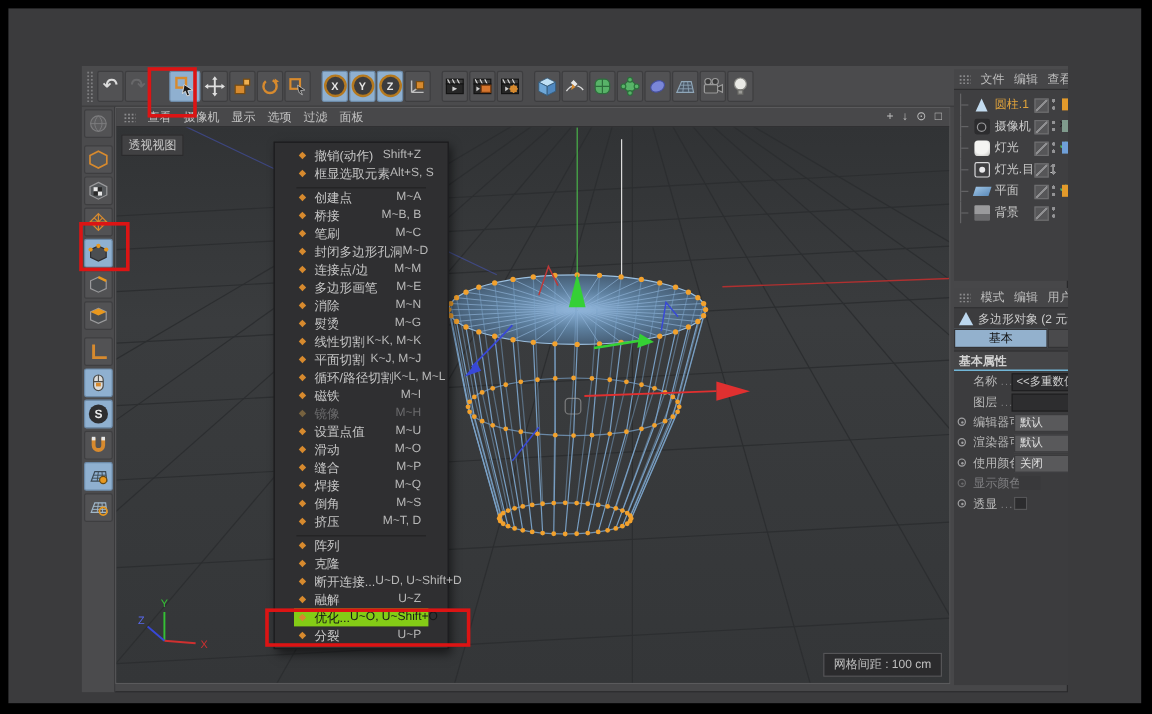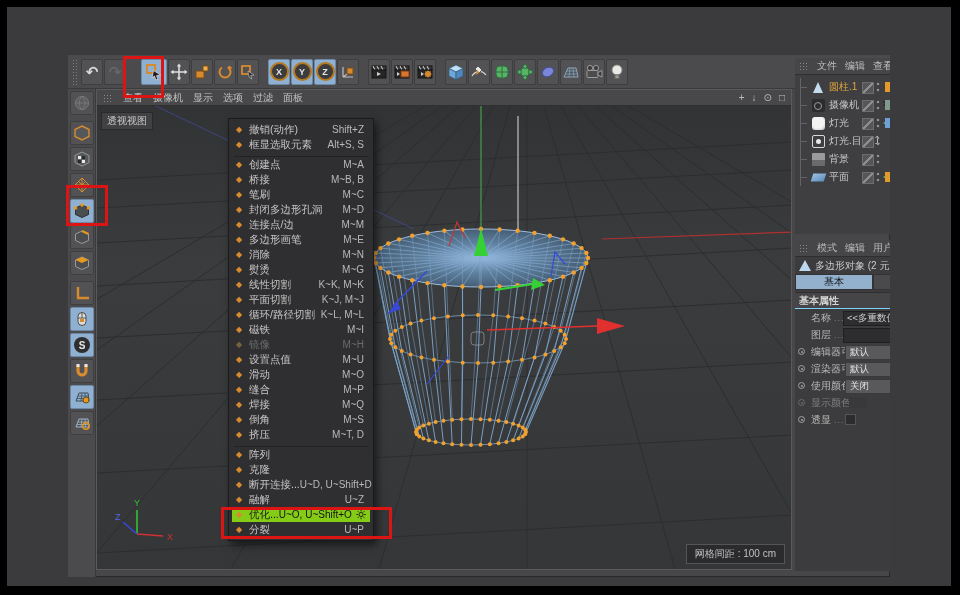--- a/index.html
+++ b/index.html
@@ -26,21 +26,21 @@
   
   .vp{position:absolute;left:96px;top:89px;width:696px;height:481px;box-sizing:border-box;border:1px solid #5a5a5c;background:#37393b;}
   .vpbar{position:absolute;left:0;top:0;width:100%;height:16px;background:#48484a;display:flex;align-items:center;gap:10px;padding:0 6px;box-sizing:border-box;border-bottom:1px solid #303032;}
   .vpbar .m{font-size:10px;color:#c2c2c2;}
   .vpbar .right{margin-left:auto;display:flex;gap:7px;}
   .vpbar .vic{font-size:10px;color:#bdbdbd;}
   .vpscene{position:absolute;left:0;top:16px;width:694px;height:463px;background:linear-gradient(#313335 0%,#3a3c3e 35%,#343638 100%);overflow:hidden;}
   .viewlabel{position:absolute;left:4px;top:6px;padding:1px 5px;font-size:10px;color:#c8c8c8;background:#414143;border:1px solid #2a2a2c;}
   .gridstatus{position:absolute;right:6px;bottom:5px;padding:2px 8px;font-size:10px;color:#c0c0c0;background:#2b2b2d;border:1px solid #555557;}
   
-  .cmenu{position:absolute;left:228px;top:118px;width:146px;background:#2f2f31;border:1px solid #1b1b1d;box-shadow:3px 4px 8px rgba(0,0,0,.55);padding:3px 3px;z-index:10;box-sizing:border-box;}
+  .cmenu{position:absolute;left:228px;top:118px;width:146px;background:#2f2f31;border:1px solid #1b1b1d;box-shadow:3px 4px 8px rgba(0,0,0,.55);padding:3px 16px;z-index:10;box-sizing:border-box;}
   .mitem{height:15px;display:flex;align-items:center;padding:0 4px 0 4px;position:relative;}
   .mitem .mi-icon{width:13px;flex:none;font-size:8px;color:#d78a2e;line-height:1;}
   .mitem .mi-icon::before{content:"◆";}
   .mitem .lbl{font-size:10.5px;color:#c6c6c6;white-space:nowrap;}
   .mitem .sc{margin-left:auto;font-size:10px;color:#b8b8b8;white-space:nowrap;padding-right:2px;}
   .mitem.is-disabled .lbl,.mitem.is-disabled .sc{color:#6b6b6d;}
   .mitem.is-disabled .mi-icon{color:#77623f;}
   .mitem.is-highlighted{background:#84cc16;}
   .mitem.is-highlighted .lbl,.mitem.is-highlighted .sc{color:#161616;}
   .mitem .gearw{display:none;width:11px;height:11px;margin-left:2px;color:#c9c9c9;}
@@ -821,38 +821,38 @@
           <span class="om-tag" style="display: block; background: rgb(111, 159, 216);"></span>
         </div>
         <div class="om-row">
           <span class="om-stub"></span>
           <span class="om-ico target-light-object-icon"></span>
           <span class="om-label">灯光.目标.1</span>
           <span class="om-layersq"></span>
           <span class="om-dots"></span>
 
         </div>
-        <div class="om-row">
-          <span class="om-stub"></span>
-          <span class="om-ico background-object-icon"></span>
-          <span class="om-label">背景</span>
-          <span class="om-layersq"></span>
-          <span class="om-dots"></span>
-
-        </div>
         <div class="om-row is-check">
           <span class="om-stub"></span>
           <span class="om-ico plane-object-icon"></span>
           <span class="om-label">平面</span>
           <span class="om-layersq"></span>
           <span class="om-dots"></span>
           <span class="om-check">✓</span>
 
           <span class="om-tag" style="display: block; background: rgb(227, 154, 43);"></span>
         </div>
+        <div class="om-row">
+          <span class="om-stub"></span>
+          <span class="om-ico background-object-icon"></span>
+          <span class="om-label">背景</span>
+          <span class="om-layersq"></span>
+          <span class="om-dots"></span>
+
+        </div>
     </div>
   </div>
 
   <div class="ampanel">
     <div class="pmhead">
       <div class="handle-h"></div>
       <span class="hm">模式</span>
       <span class="hm">编辑</span>
       <span class="hm">用户数据</span>
     </div>

